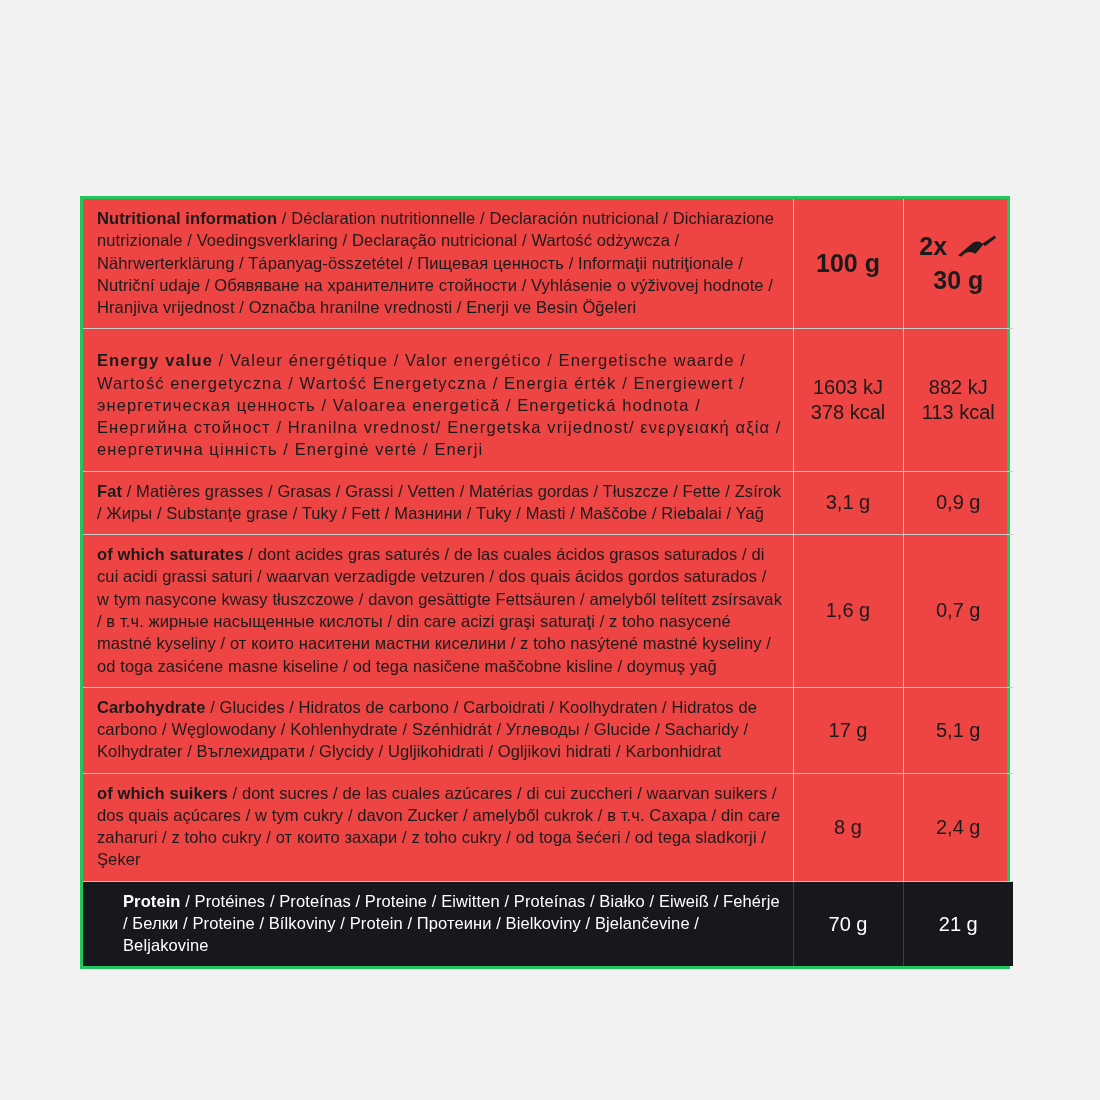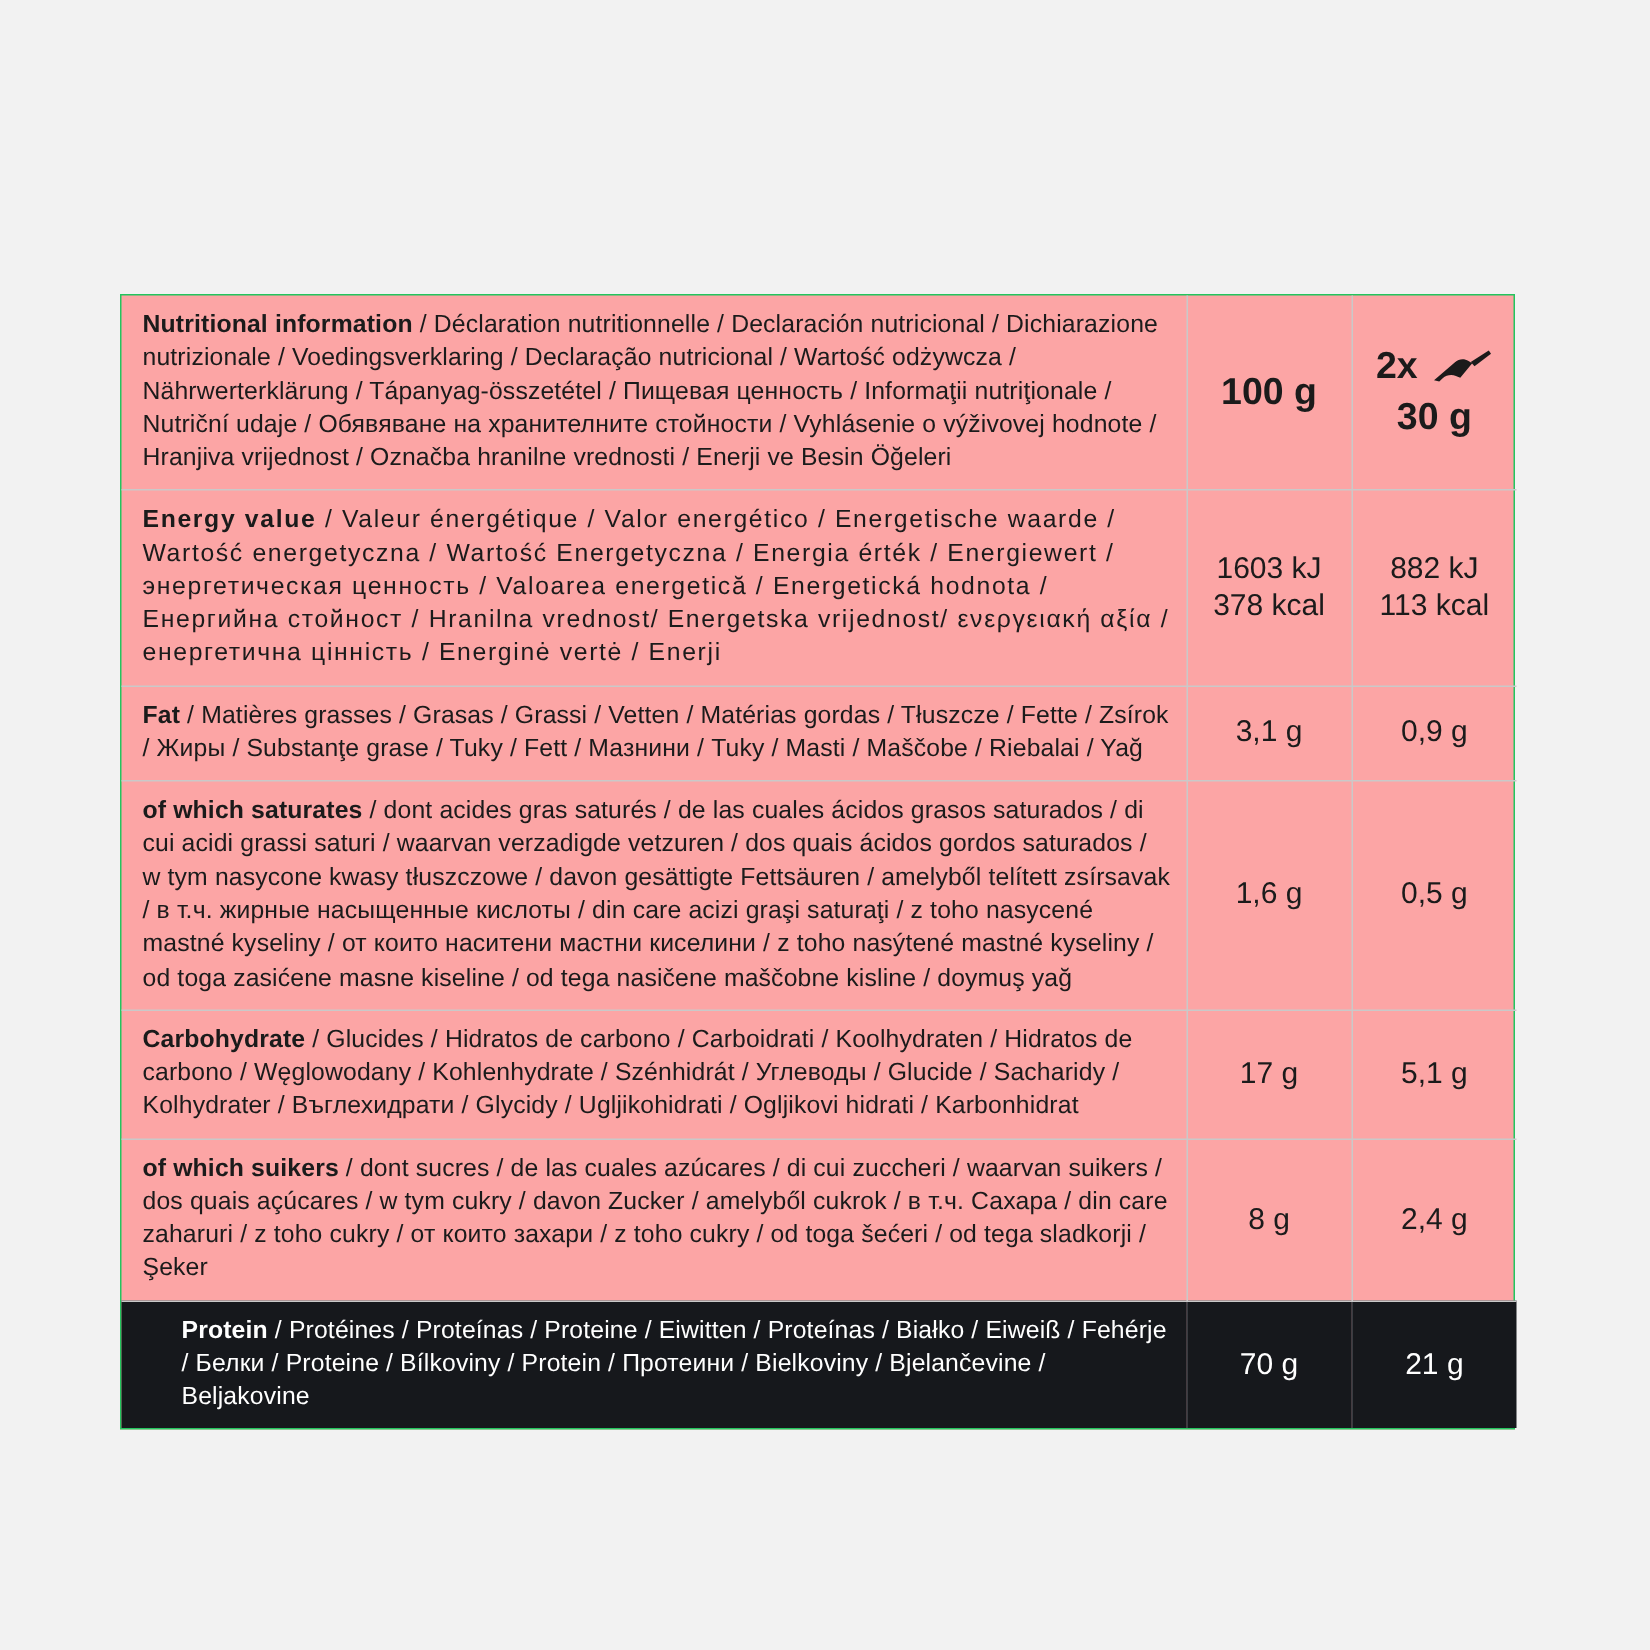--- a/index.html
+++ b/index.html
@@ -14,22 +14,22 @@
     color: #1b1b1b;
     overflow: hidden;
   }
 
   #panel {
     position: absolute;
     left: 80px;
     top: 196px;
     width: 930px;
     box-sizing: border-box;
-    border: 1px solid #22c55e;
-    background: #fca5a5;
+    border: 3px solid #22c55e;
+    background: #ef4444;
   }
 
   table.nutri {
     width: 100%;
     border-collapse: collapse;
     table-layout: fixed;
   }
 
   table.nutri td {
     vertical-align: middle;
@@ -95,20 +95,21 @@
     background: #16181c;
     color: #ffffff;
     border-bottom-color: #16181c;
   }
   tr.highlight td .lbl { color: #ffffff; }
   tr.highlight td.valcol { color: #ffffff; margin-left: 11px; }
   tr.highlight td { border-right-color: #3a3d42; padding-left: 40px; }
 
   .energy-spaced {
     letter-spacing: 1.1px;
+    margin-top: 12px;
   }
 </style>
 </head>
 <body>
 
 <div id="panel">
   <table class="nutri">
     <colgroup>
       <col class="col-label">
       <col class="col-v1">
@@ -158,21 +159,21 @@
         </td>
         <td class="valcol">3,1 g</td>
         <td class="valcol last">0,9 g</td>
       </tr>
 
       <tr>
         <td>
           <div class="lbl"><b>of which saturates</b><span> / dont acides gras saturés / de las cuales ácidos grasos saturados / di cui acidi grassi saturi / waarvan verzadigde vetzuren / dos quais ácidos gordos saturados / w tym nasycone kwasy tłuszczowe / davon gesättigte Fettsäuren / amelyből telített zsírsavak / в т.ч. жирные насыщенные кислоты / din care acizi graşi saturaţi / z toho nasycené mastné kyseliny / от които наситени мастни киселини / z toho nasýtené mastné kyseliny / od toga zasićene masne kiseline / od tega nasičene maščobne kisline / doymuş yağ</span></div>
         </td>
         <td class="valcol">1,6 g</td>
-        <td class="valcol last">0,5 g</td>
+        <td class="valcol last">0,7 g</td>
       </tr>
 
       <tr>
         <td>
           <div class="lbl"><b>Carbohydrate</b><span> / Glucides / Hidratos de carbono / Carboidrati / Koolhydraten / Hidratos de carbono / Węglowodany / Kohlenhydrate / Szénhidrát / Углеводы / Glucide / Sacharidy / Kolhydrater / Въглехидрати / Glycidy / Ugljikohidrati / Ogljikovi hidrati / Karbonhidrat</span></div>
         </td>
         <td class="valcol">17 g</td>
         <td class="valcol last">5,1 g</td>
       </tr>
 

